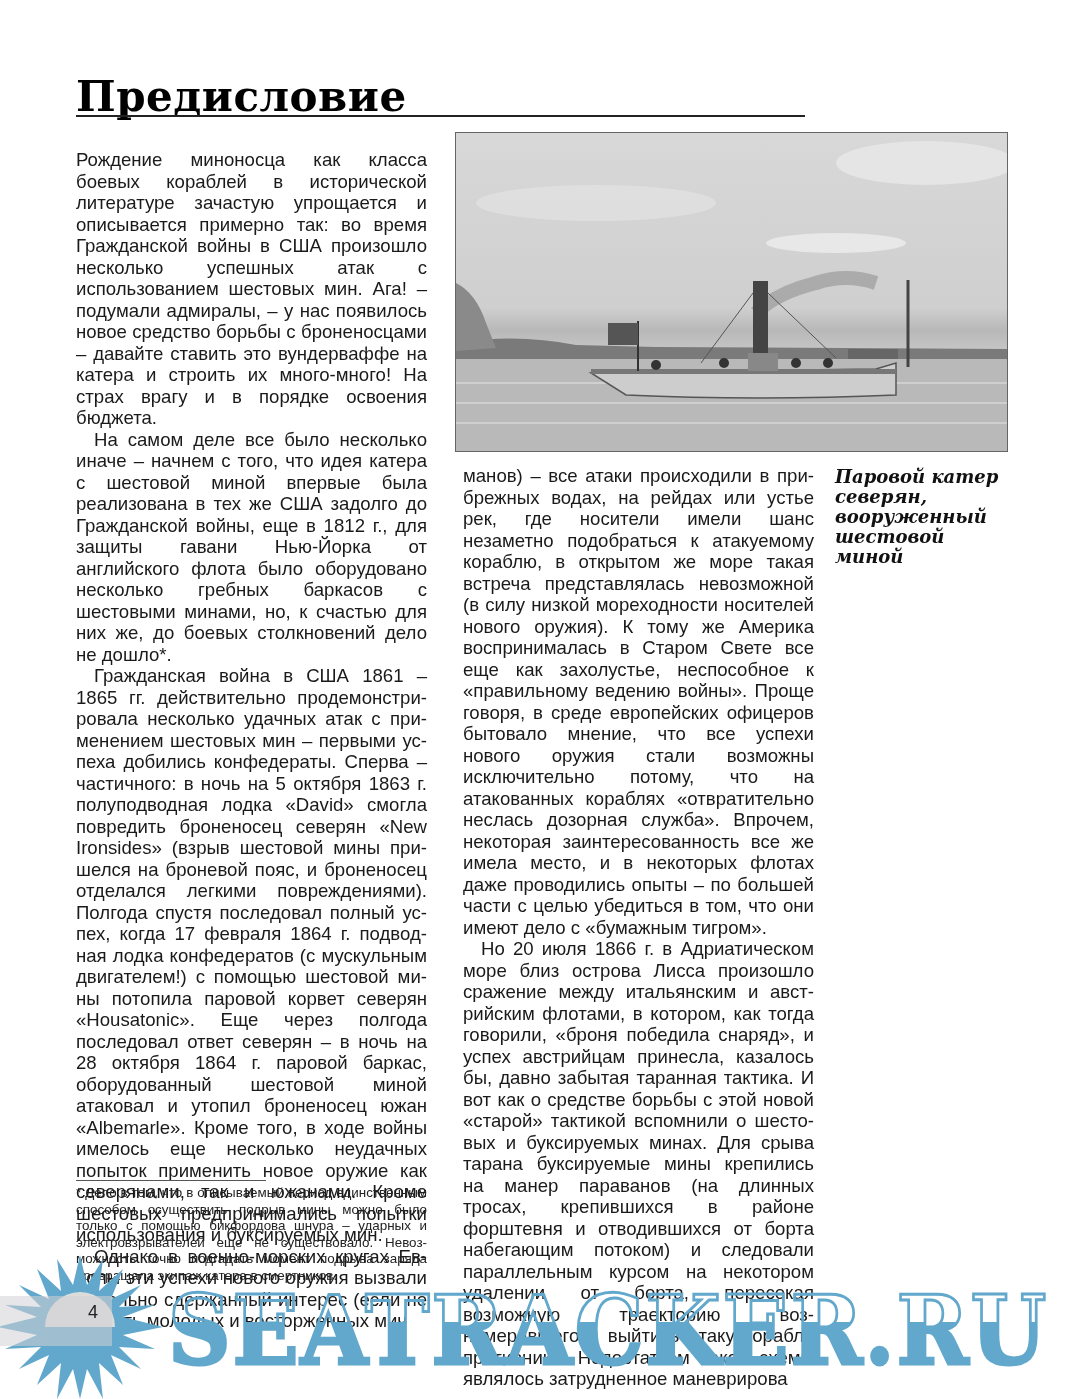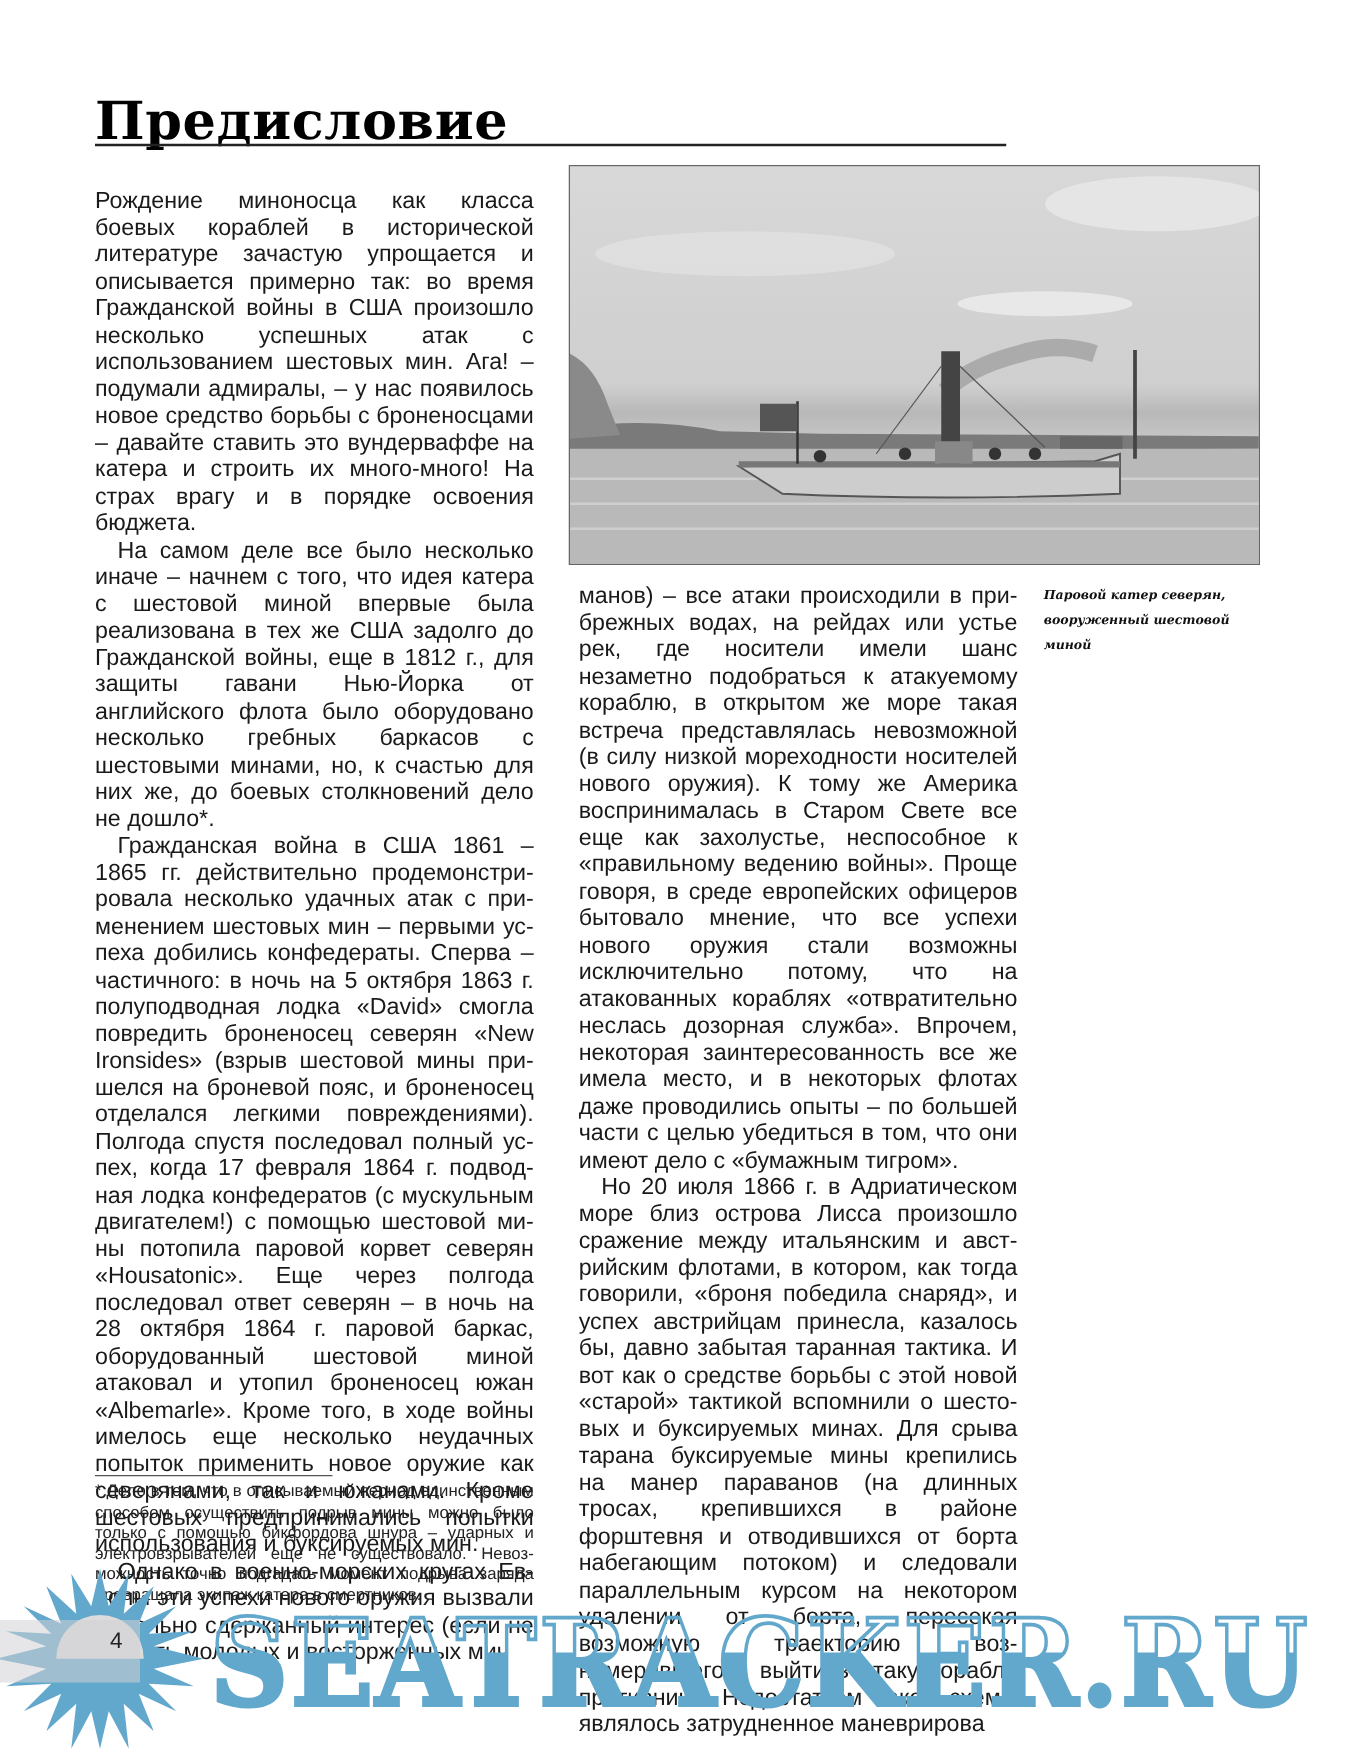--- a/index.html
+++ b/index.html
@@ -26,21 +26,21 @@
   .col1 { left: 76px; top: 135px; width: 351px; margin-top: 14px; }
   .col2 { left: 463px; top: 465px; width: 351px; }
   .figure {
     position: absolute; left: 455px; top: 132px; width: 553px; height: 320px;
     border: 1px solid #666; box-sizing: border-box; overflow: hidden;
     background: linear-gradient(#d8d8d8 0%, #cfcfcf 55%, #b8b8b8 62%, #c9c9c9 70%, #bdbdbd 100%);
   }
   .caption {
     position: absolute; left: 835px; top: 467px; width: 180px;
     font-family: "DejaVu Serif", "Liberation Serif", serif;
-    font-style: italic; font-weight: bold; font-size: 10px; line-height: 20px; color: #111;
+    font-style: italic; font-weight: bold; font-size: 18px; line-height: 20px; color: #111;
   }
   .fn-rule { position: absolute; left: 76px; top: 1180px; width: 190px; height: 1px; background: #555; }
   .footnote {
     position: absolute; left: 76px; top: 1185px; width: 351px;
     font-size: 13.4px; line-height: 16.5px; text-align: justify; color: #222;
   }
   .wm-star { position: absolute; left: -5px; top: 1255px; }
   .page-band {
     position: absolute; left: 0; top: 1296px; width: 112px; height: 50px;
     background: rgba(210,210,214,0.55);

